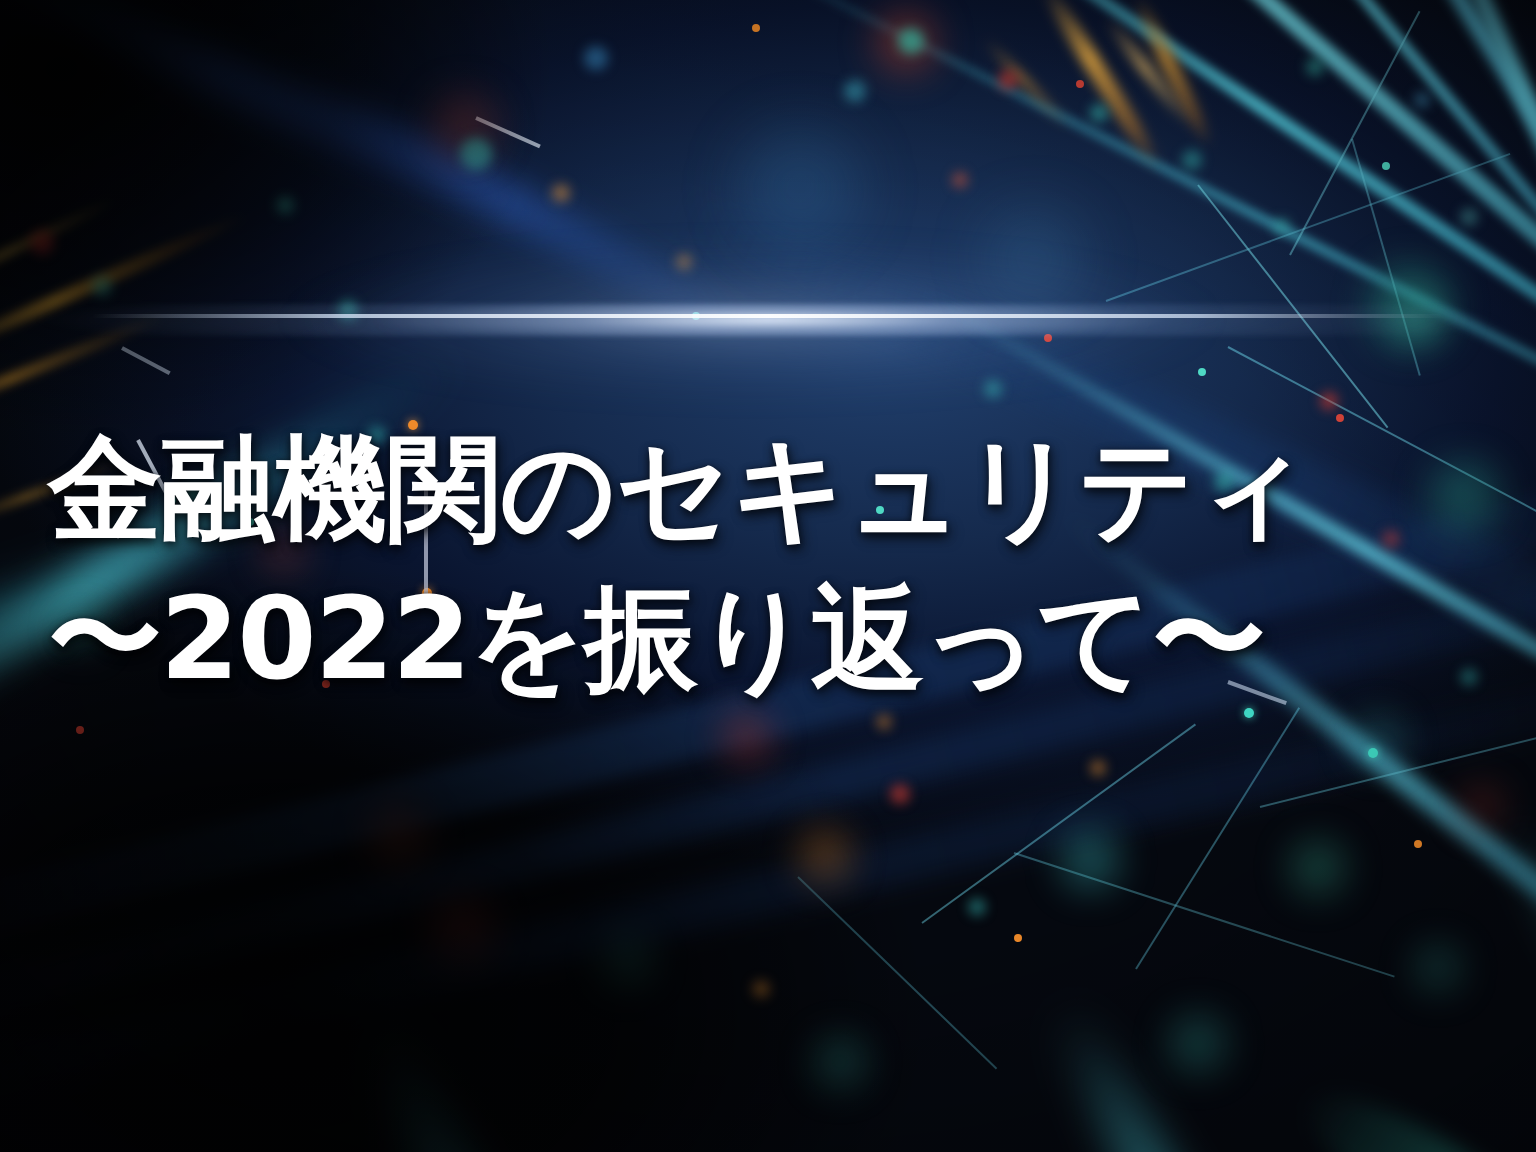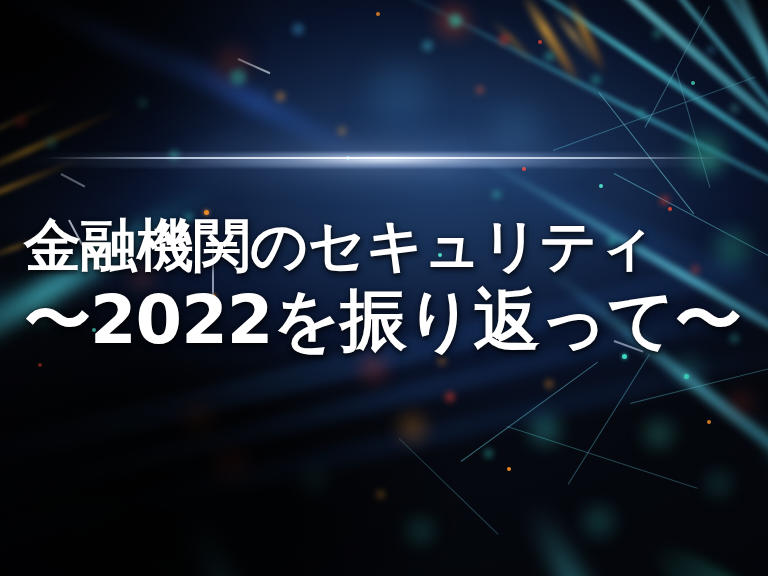--- a/index.html
+++ b/index.html
@@ -122,21 +122,21 @@
     line-height: 75px;
     letter-spacing: -0.5px;
     white-space: nowrap;
     text-shadow:
       0 2px 5px rgba(0,0,0,0.62),
       2px 3px 7px rgba(0,0,0,0.42),
       0 0 2px rgba(10,20,40,0.5);
   }
   #line1 { font-size: 57px; }
   #line2 { font-size: 57px; }
-  #line3 { font-size: 67px; letter-spacing: -1px; }
+  #line3 { font-size: 57px; letter-spacing: -1px; }
 </style>
 </head>
 <body>
 
 <div id="stage">
 
   <div class="layer" id="bg-base"></div>
 
   <div class="layer">
     <div style="position:absolute;left:-10%;top:58%;width:130%;height:26px;background:linear-gradient(90deg,rgba(18,44,88,0) 0%,rgba(26,60,110,0.55) 30%,rgba(20,48,92,0.45) 70%,rgba(14,32,66,0) 100%);transform:rotate(-14deg);filter:blur(4px);"></div>

